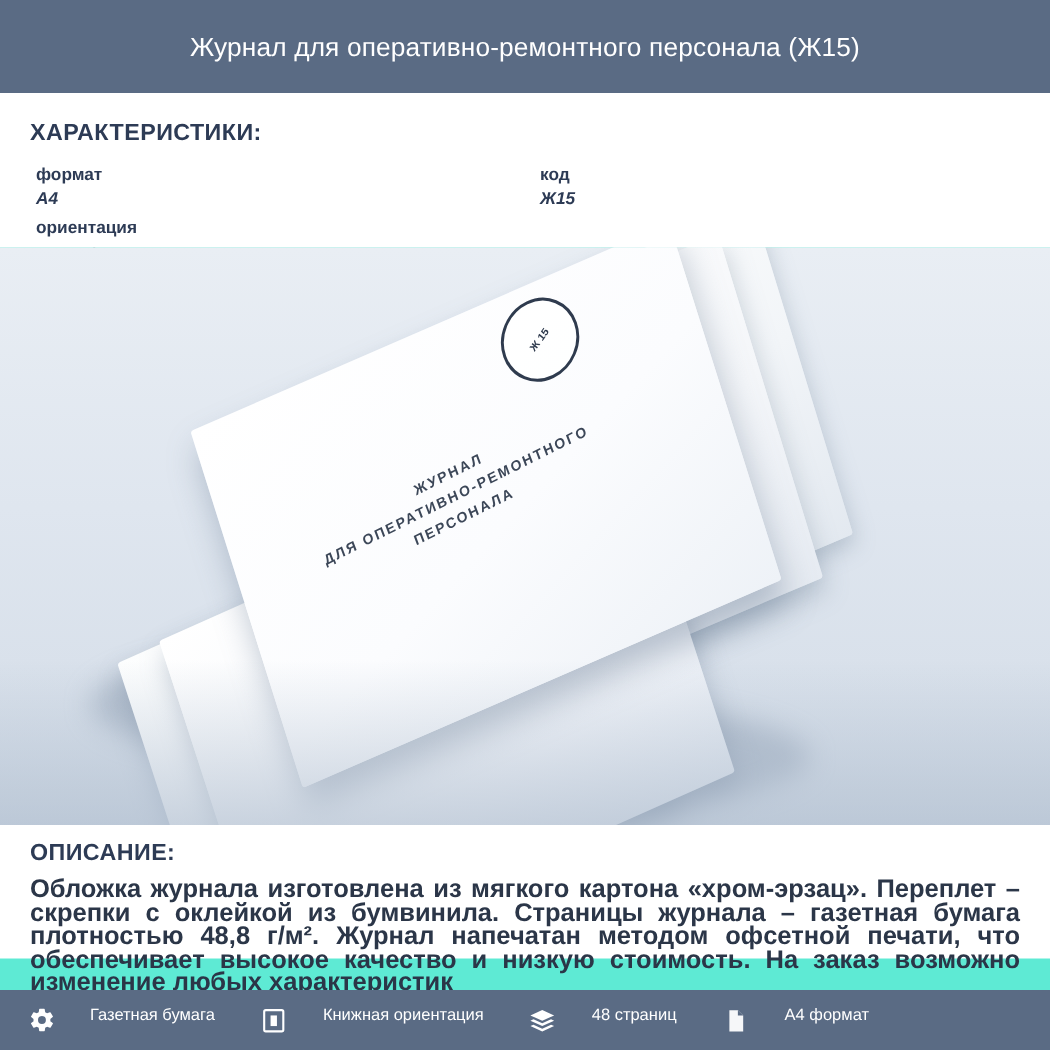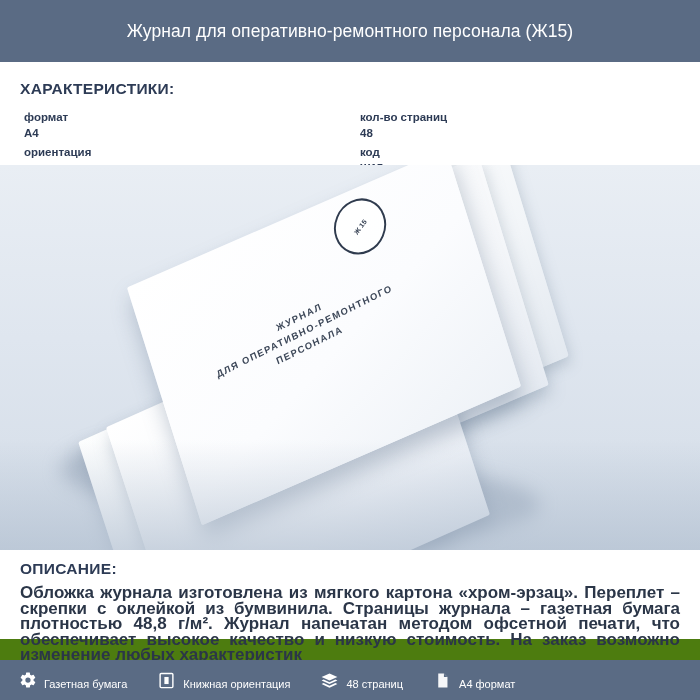--- a/index.html
+++ b/index.html
@@ -6,21 +6,21 @@
   html, body {
     margin: 0; padding: 0;
     width: 700px; height: 700px;
     font-family: "Liberation Sans", sans-serif;
     background: #ffffff;
     overflow: hidden;
   }
   .page {
     position: relative;
     width: 700px; height: 700px;
-    background: #4d7c0f;
+    background: #5eead4;
   }
 
   
   .header {
     position: absolute;
     top: 0; left: 0;
     width: 700px; height: 62px;
     background: #5a6b84;
     display: flex;
     align-items: center;
@@ -68,21 +68,21 @@
     white-space: nowrap;
     flex-direction: column;
   }
   .spec-label { font-weight: bold; }
   .spec-dots {
     flex: 1 1 auto;
     border-bottom: 1px dotted #8a95a8;
     margin: 0 4px 3px 4px;
     height: 1px;
   }
-  .spec-value { font-weight: bold; }
+  .spec-value { font-weight: bold; font-style: italic; }
 
   
   .photo {
     position: absolute;
     top: 165px; left: 0;
     width: 700px; height: 385px;
     background: linear-gradient(180deg, #e9eef4 0%, #dfe6ef 45%, #d3dce7 100%);
     overflow: hidden;
   }
   .photo::after {
@@ -209,24 +209,25 @@
     position: absolute;
     bottom: 0; left: 0;
     width: 700px; height: 40px;
     background: #5a6b84;
     display: flex;
     align-items: center;
     padding: 0 18px;
   }
   .feature {
     display: flex;
-    align-items: flex-end;
+    align-items: flex-start;
     color: #ffffff;
     font-size: 11px;
     margin-right: 30px;
+    gap: 16px;
   }
   .feature-icon {
     width: 19px; height: 19px;
     margin-right: 7px;
     display: flex;
     align-items: center;
     justify-content: center;
     flex: 0 0 auto;
   }
   .feature-icon svg { display: block; }
@@ -250,25 +251,20 @@
           <span class="spec-value">А4</span>
         </div>
         <div class="spec-row">
           <span class="spec-label">ориентация</span>
           <span class="spec-dots"></span>
           <span class="spec-value">книжная</span>
         </div>
       </div>
       <div class="spec-col">
         <div class="spec-row">
-          <span class="spec-label">кол-во страниц</span>
-          <span class="spec-dots"></span>
-          <span class="spec-value">48</span>
-        </div>
-        <div class="spec-row">
           <span class="spec-label">код</span>
           <span class="spec-dots"></span>
           <span class="spec-value">Ж15</span>
         </div>
       </div>
     </div>
   </div>
 
   <div class="photo">
 

